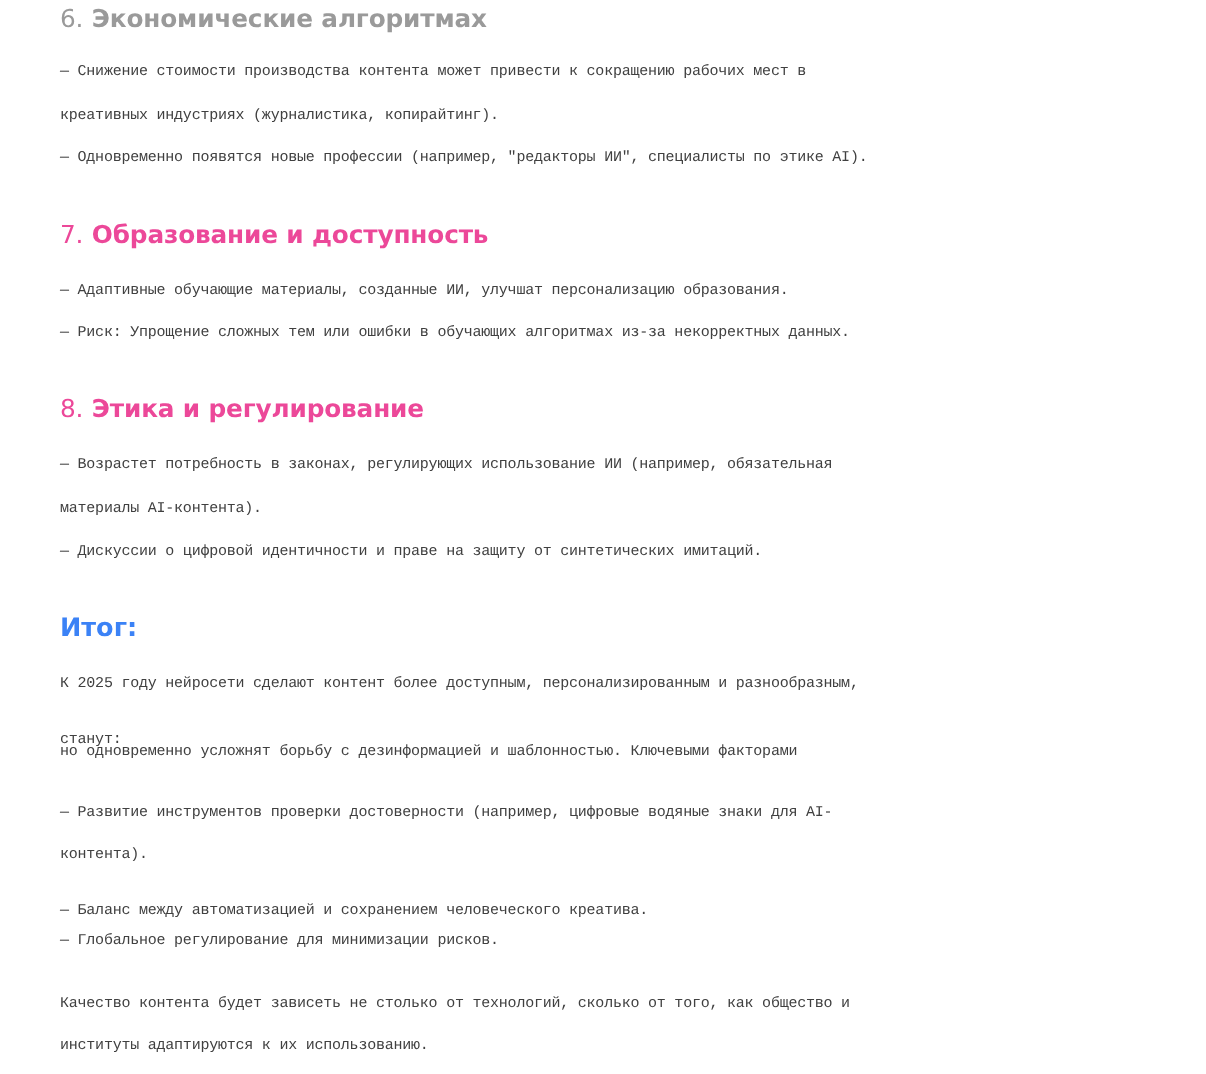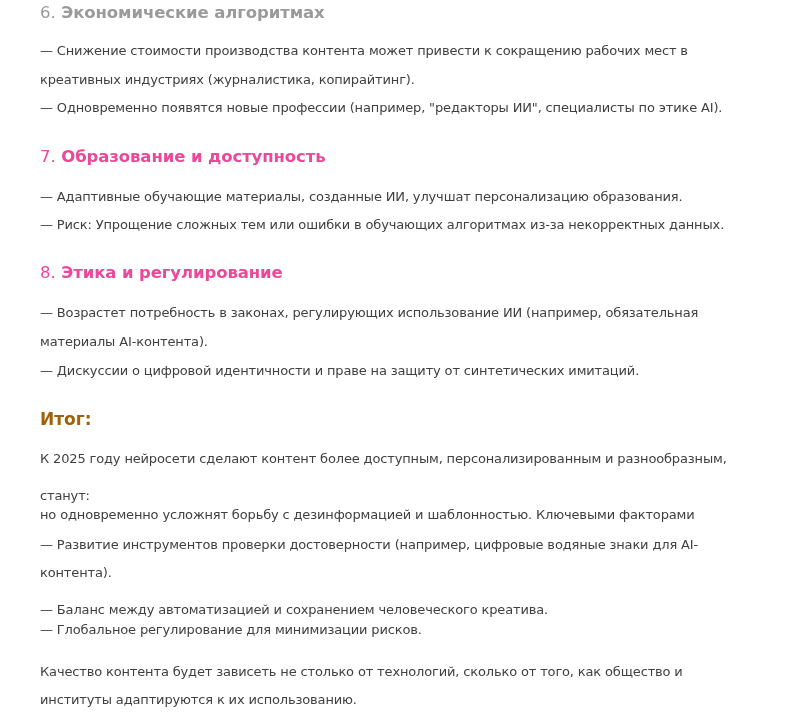--- a/index.html
+++ b/index.html
@@ -33,31 +33,32 @@
     .heading .num {
       font-weight: normal;
     }
     .heading.faded {
       color: #9a9a9a;
     }
     .heading.faded .num { color: #9a9a9a; }
     .line {
       position: absolute;
       left: 0;
-      font-size: 13px;
+      font-size: 10px;
       color: #404040;
       white-space: nowrap;
       letter-spacing: -0.15px;
+      font-family: Liberation Mono, monospace;
     }
     .summary-title {
       position: absolute;
       left: 0;
       font-size: 17px;
       font-weight: bold;
-      color: #a16207;
+      color: #3b82f6;
     }
   </style>
 </head>
 <body>
 
 <div class="doc">
 
   <div class="heading faded" style="top:3px;">
     <span class="num">6.</span>
     <span>Экономические алгоритмах</span>
@@ -76,21 +77,21 @@
   <div class="heading" style="top:263px;">
     <span class="num">8.</span>
     <span>Этика и регулирование</span>
   </div>
   <div class="line" style="top:305px;">— Возрастет потребность в законах, регулирующих использование ИИ (например, обязательная</div>
   <div class="line" style="top:334px;">материалы AI-контента).</div>
   <div class="line" style="top:363px;">— Дискуссии о цифровой идентичности и праве на защиту от синтетических имитаций.</div>
 
   <div class="summary-title" style="top:409px;">Итог:</div>
   <div class="line" style="top:451px;">К 2025 году нейросети сделают контент более доступным, персонализированным и разнообразным,</div>
-  <div class="line" style="top:507px;">но одновременно усложнят борьбу с дезинформацией и шаблонностью. Ключевыми факторами</div>
+  <div class="line" style="top:496px;">но одновременно усложнят борьбу с дезинформацией и шаблонностью. Ключевыми факторами</div>
   <div class="line" style="top:488px;">станут:</div>
   <div class="line" style="top:537px;">— Развитие инструментов проверки достоверности (например, цифровые водяные знаки для AI-</div>
   <div class="line" style="top:565px;">контента).</div>
   <div class="line" style="top:602px;">— Баланс между автоматизацией и сохранением человеческого креатива.</div>
   <div class="line" style="top:622px;">— Глобальное регулирование для минимизации рисков.</div>
 
   <div class="line" style="top:664px;">Качество контента будет зависеть не столько от технологий, сколько от того, как общество и</div>
   <div class="line" style="top:692px;">институты адаптируются к их использованию.</div>
 </div>
 

